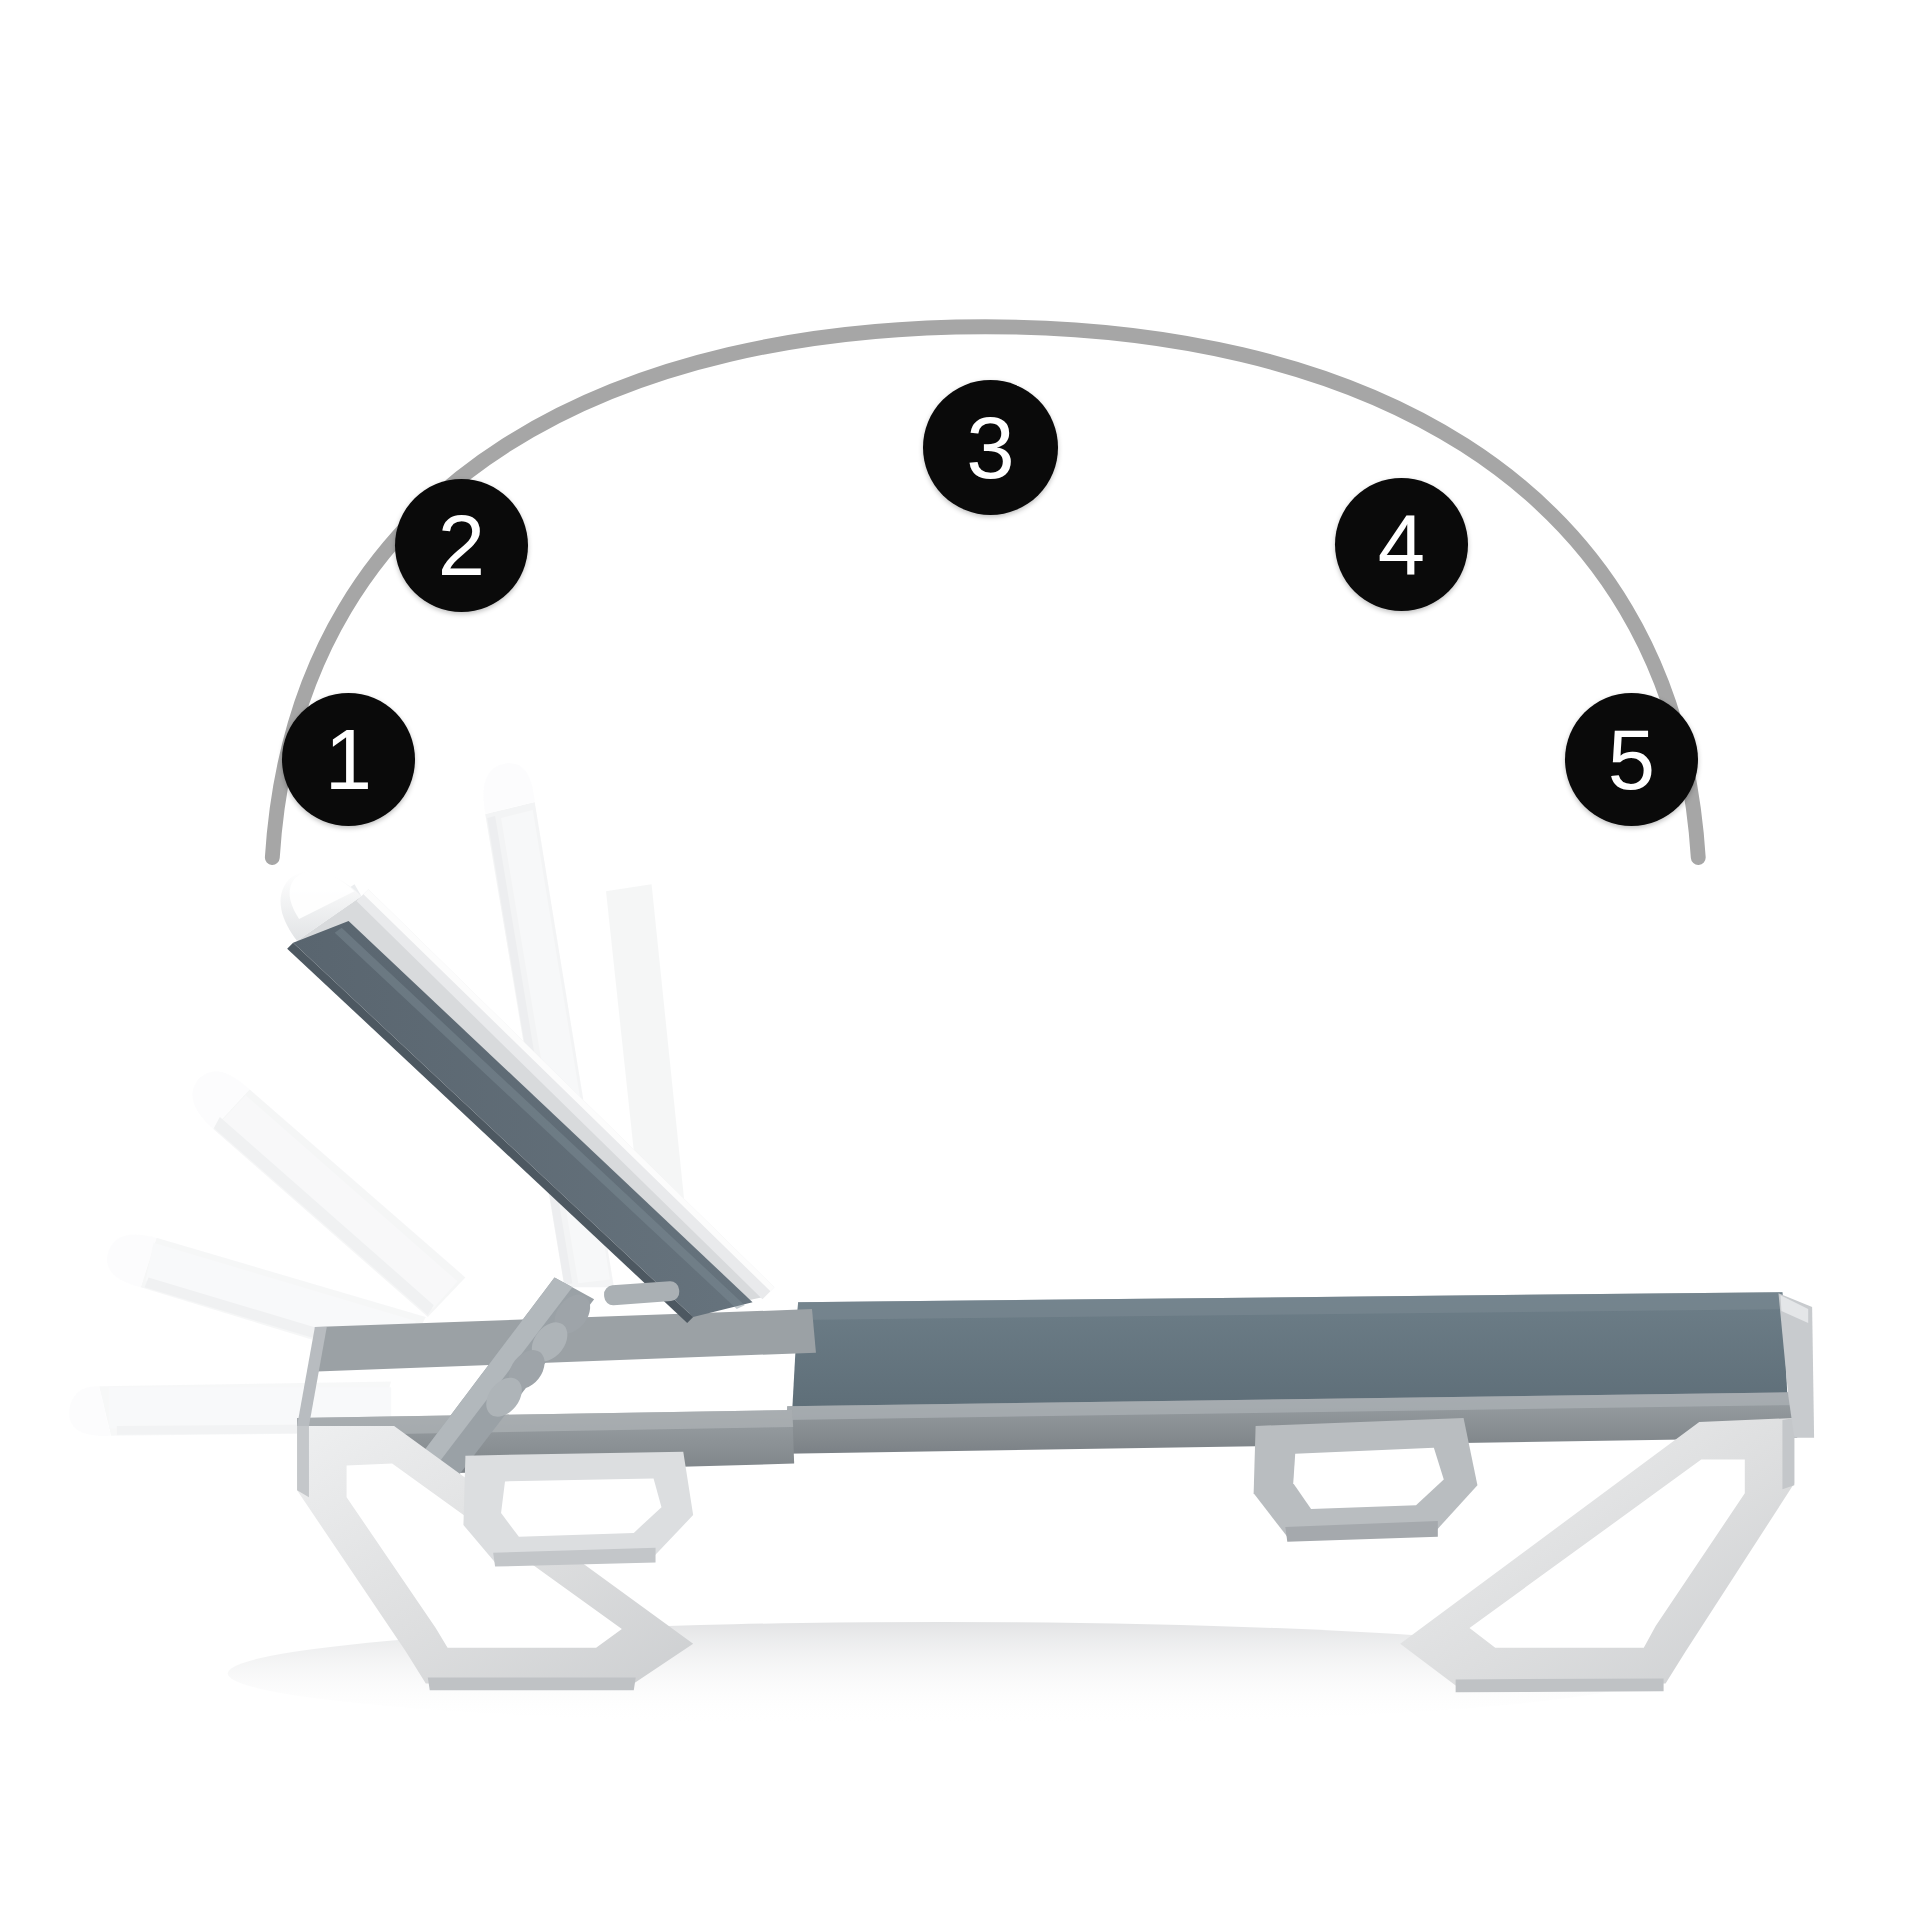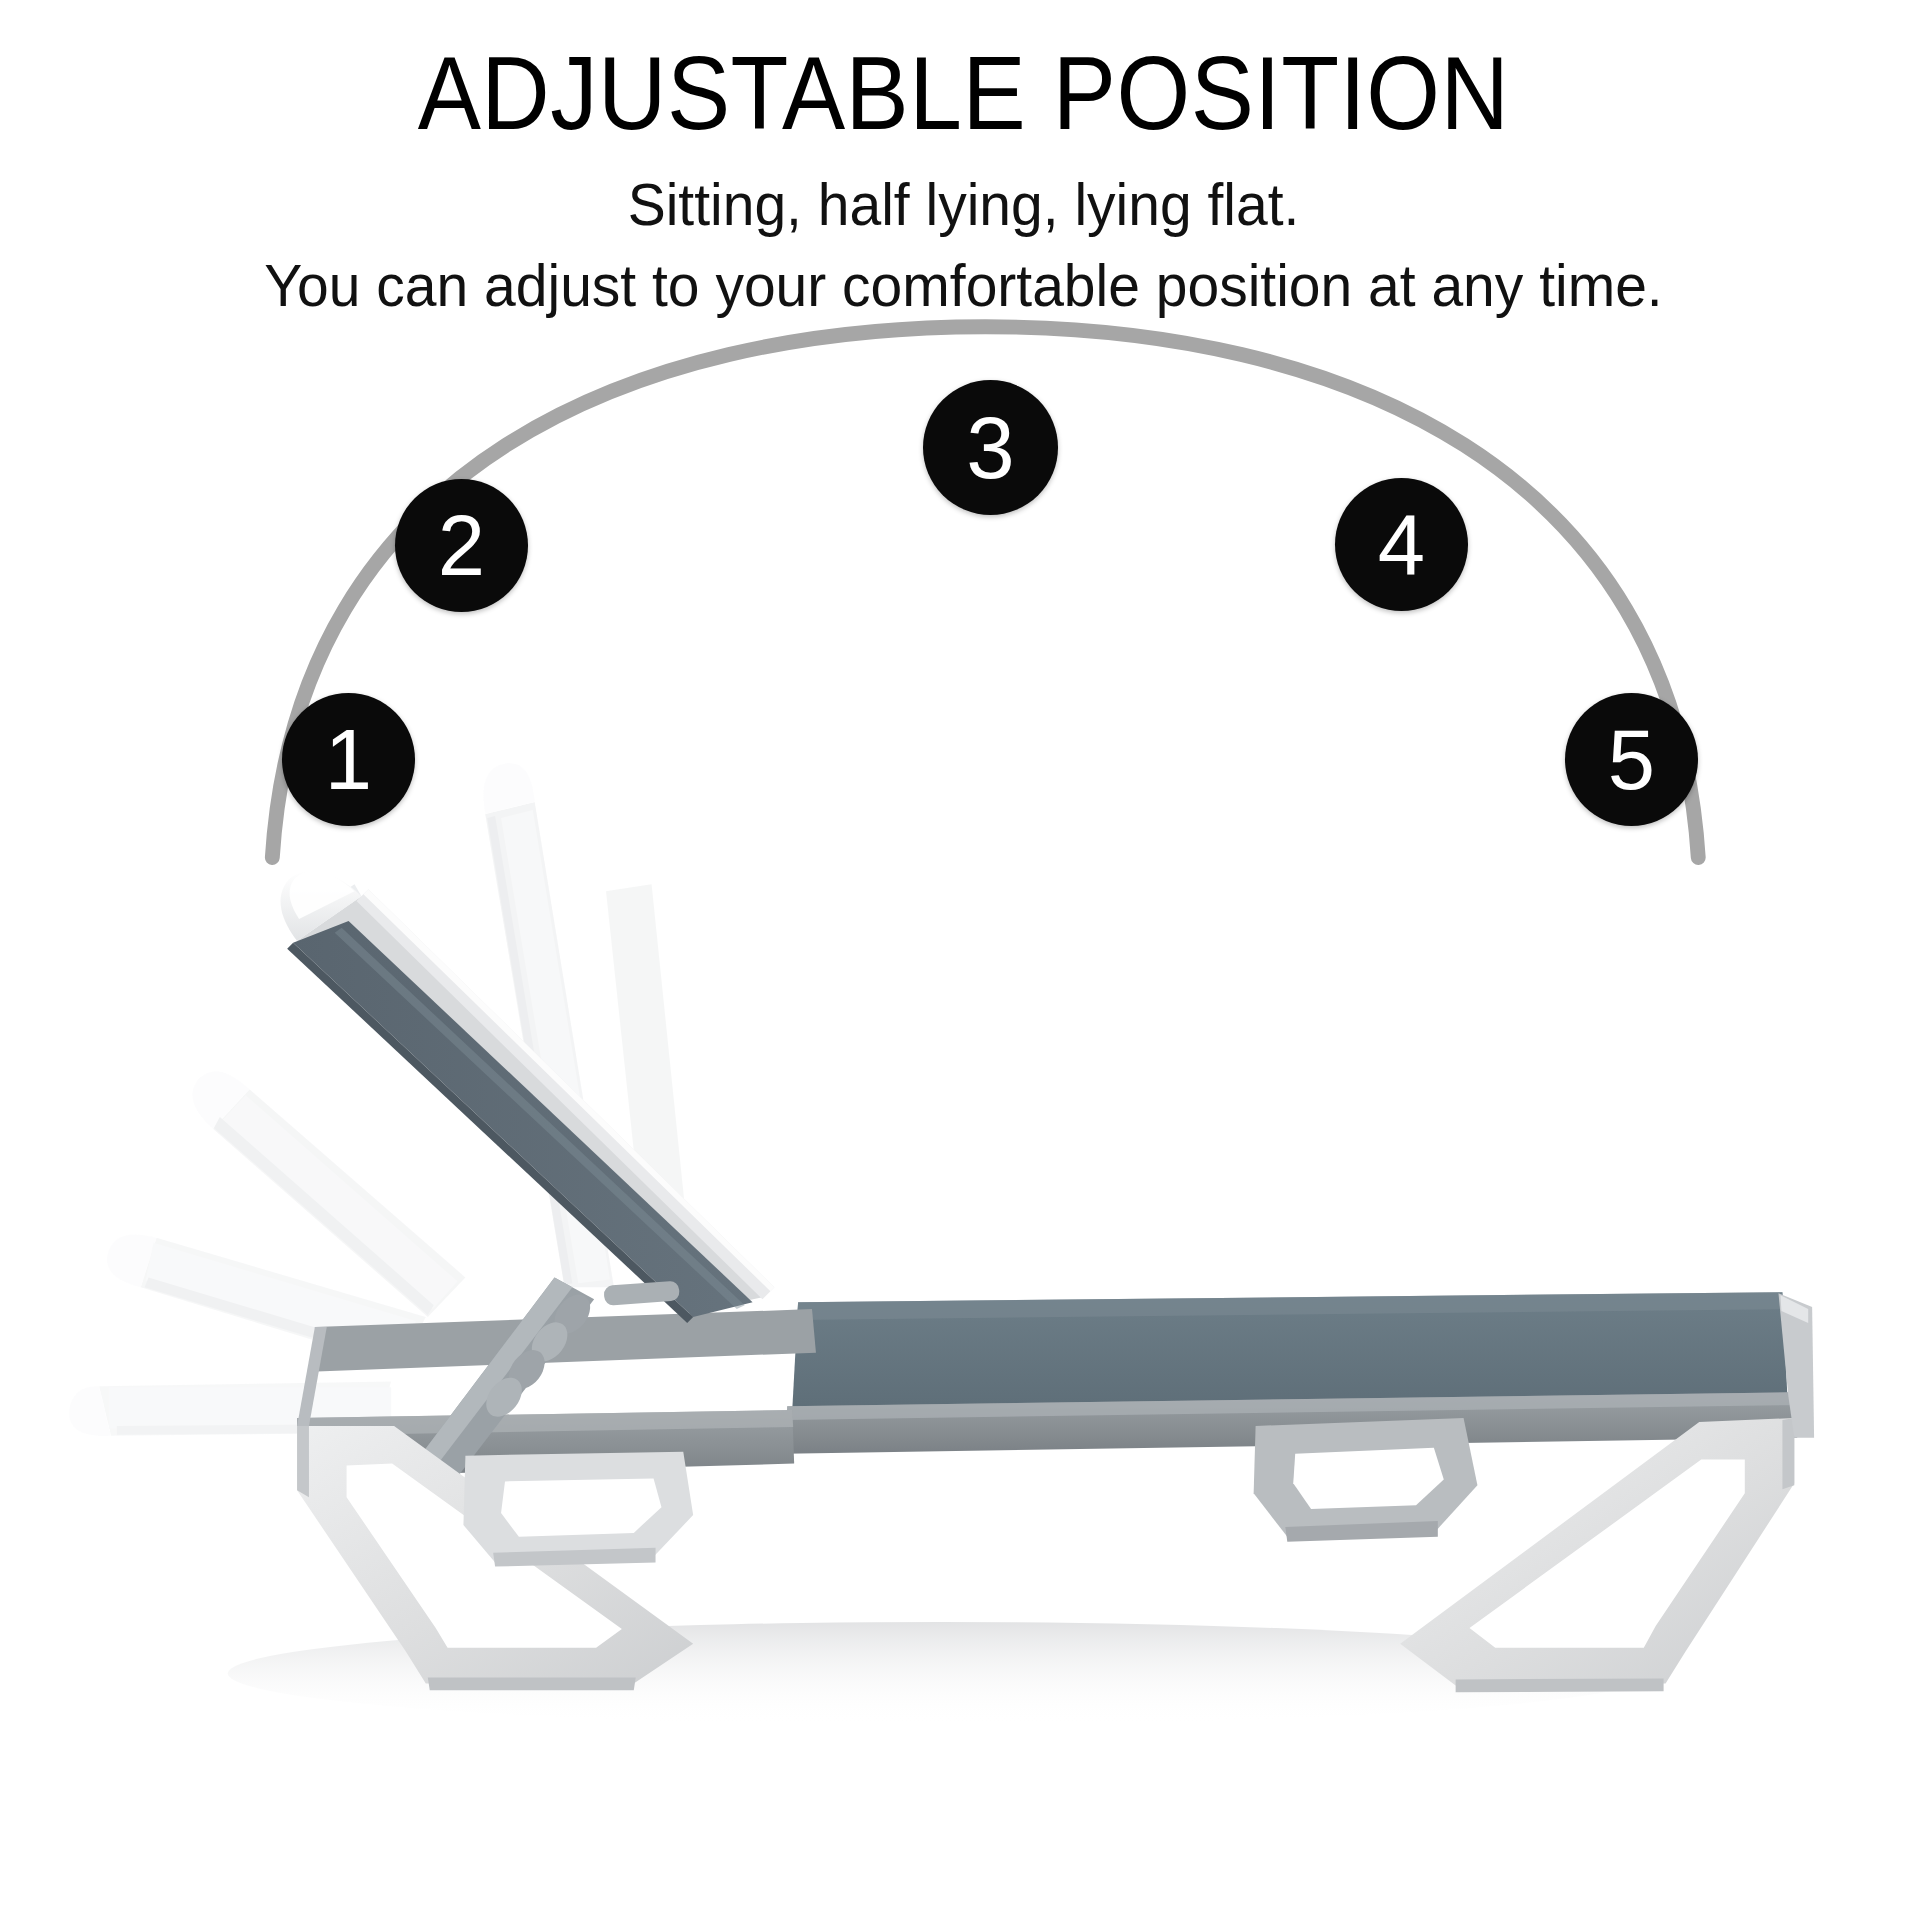--- a/index.html
+++ b/index.html
@@ -84,25 +84,20 @@
     top: 0;
     width: 1927px;
     height: 1927px;
   }
 </style>
 </head>
 <body>
 
 <div id="canvas">
 
-  <div class="header">
-    <div class="title">ADJUSTABLE POSITION</div>
-    <div class="subtitle-1">Sitting, half lying, lying flat.</div>
-    <div class="subtitle-2">You can adjust to your comfortable position at any time.</div>
-  </div>
 
   <svg id="arc-layer" viewBox="0 0 1946 1946">
     <path d="M 275 866
              C 300 470, 640 330, 995 330
              C 1350 330, 1690 470, 1715 866" fill="none" stroke="#a6a6a6" stroke-width="15" stroke-linecap="round"></path>
   </svg>
 
   <div class="badge" style="left:282px; top:693px; width:133px; height:133px; font-size:85px;">
     <span>1</span>
   </div>

